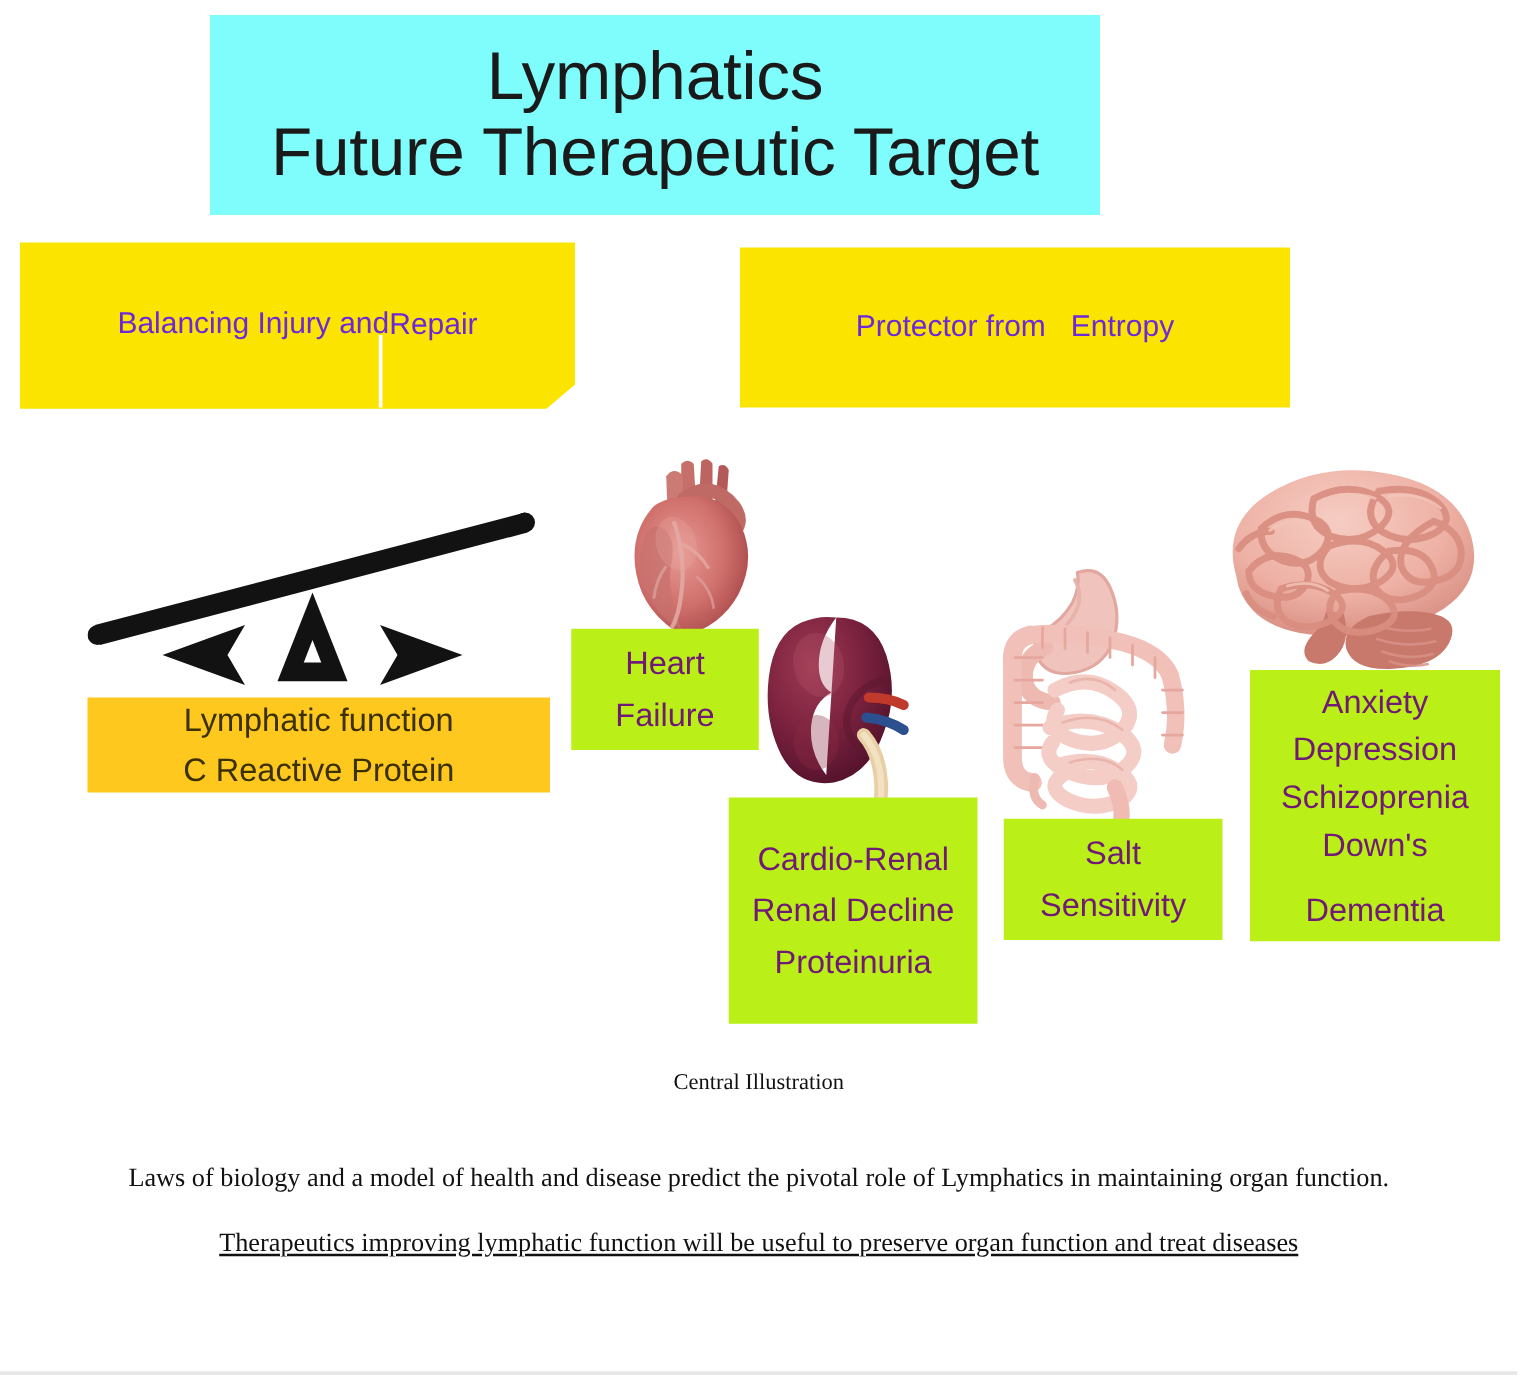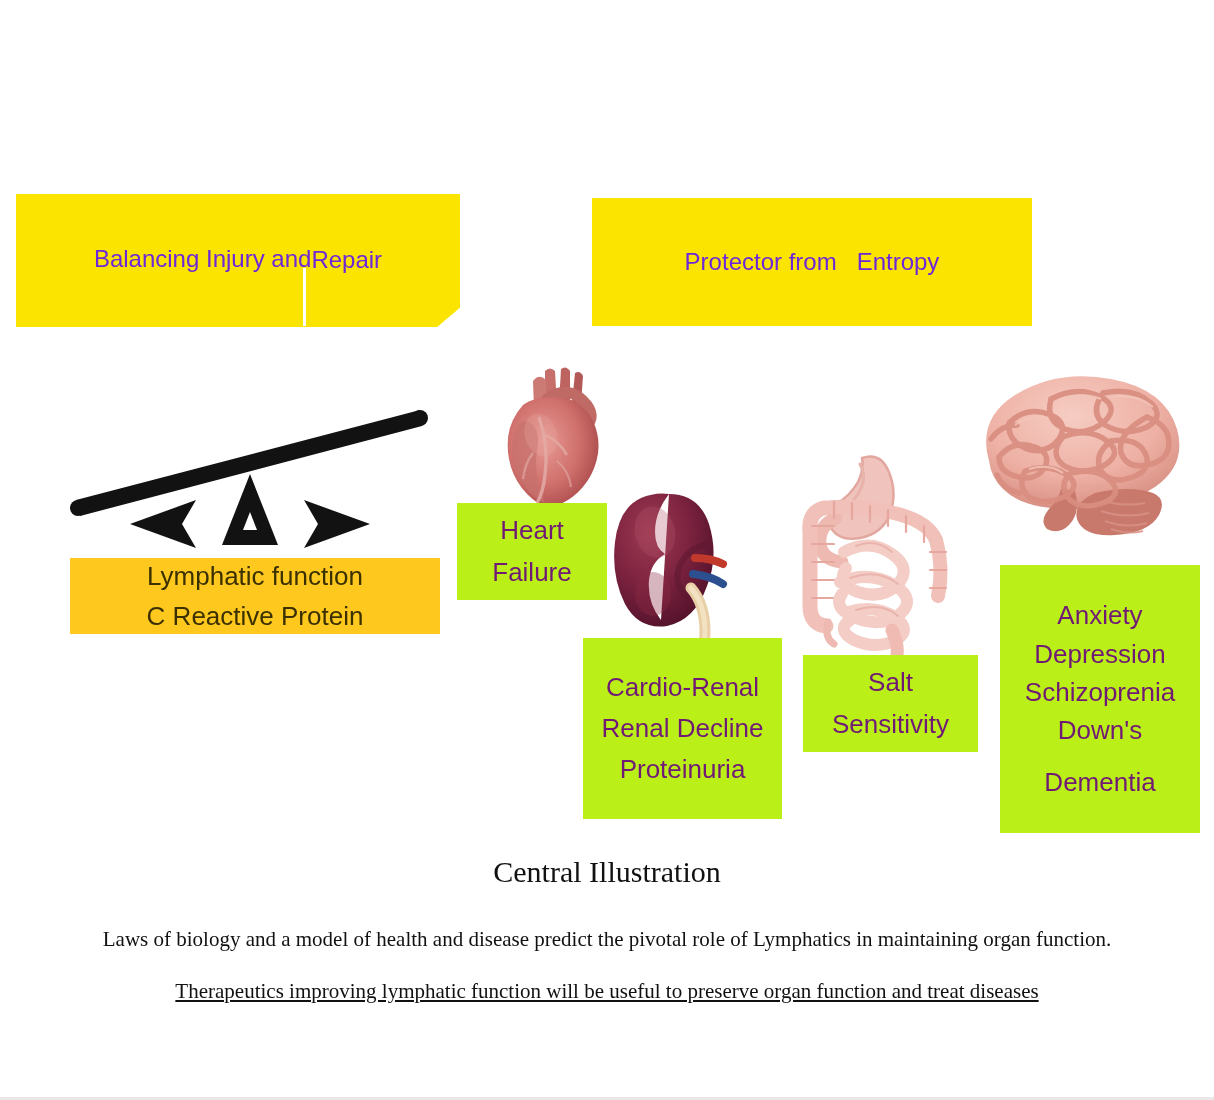--- a/index.html
+++ b/index.html
@@ -138,51 +138,55 @@
     flex-direction: column;
     align-items: center;
     justify-content: center;
     text-align: center;
     font-size: 26px;
     line-height: 1.58;
   }
   .green-heart  { left: 457px;  top: 503px; width: 150px; height: 97px; }
   .green-kidney { left: 583px;  top: 638px; width: 199px; height: 181px; }
   .green-gut    { left: 803px;  top: 655px; width: 175px; height: 97px; }
-  .green-brain  { left: 1000px; top: 565px; width: 200px; height: 268px; line-height: 1.47; }
+  .green-brain  { left: 1000px; top: 536px; width: 200px; height: 217px; line-height: 1.47; }
   .green-brain .gap-line { margin-top: 14px; }
 
   
   .caption-zone {
     position: absolute;
     left: 0;
     top: 855px;
     width: 1214px;
     text-align: center;
     font-family: "Liberation Serif", serif;
     color: #111111;
   }
   .caption-title {
-    font-size: 30px;
-    margin-bottom: 36px;
+    font-size: 18px;
+    margin-bottom: 52px;
   }
   .caption-para {
     font-size: 21px;
     line-height: 1.42;
     margin: 0 auto 22px auto;
     width: 1150px;
   }
   .caption-para.p1 { width: 1160px; }
   .caption-para.p2 { width: 1180px; text-decoration: underline; }
 </style>
 </head>
 <body>
 
 <div class="canvas">
 
+  <div class="title-banner">
+    <div class="title-line l1">Lymphatics</div>
+    <div class="title-line l2">Future Therapeutic Target</div>
+  </div>
 
   <div class="yellow-box yellow-left">
     <div class="yl-line1">Balancing Injury and</div>
     <div>Repair</div>
   </div>
   <div class="caret-artifact"></div>
   <div class="notch-artifact"></div>
 
   <div class="yellow-box yellow-right">
     <div>Protector from</div>

